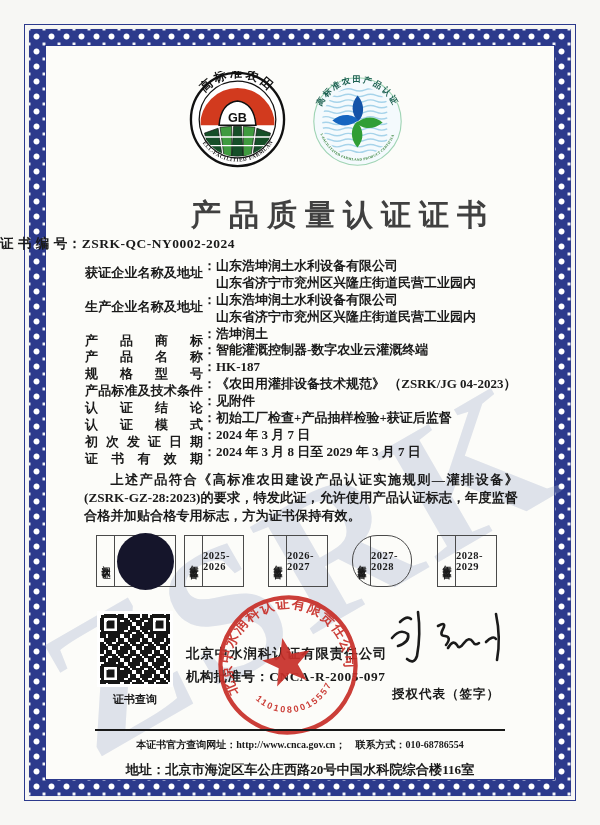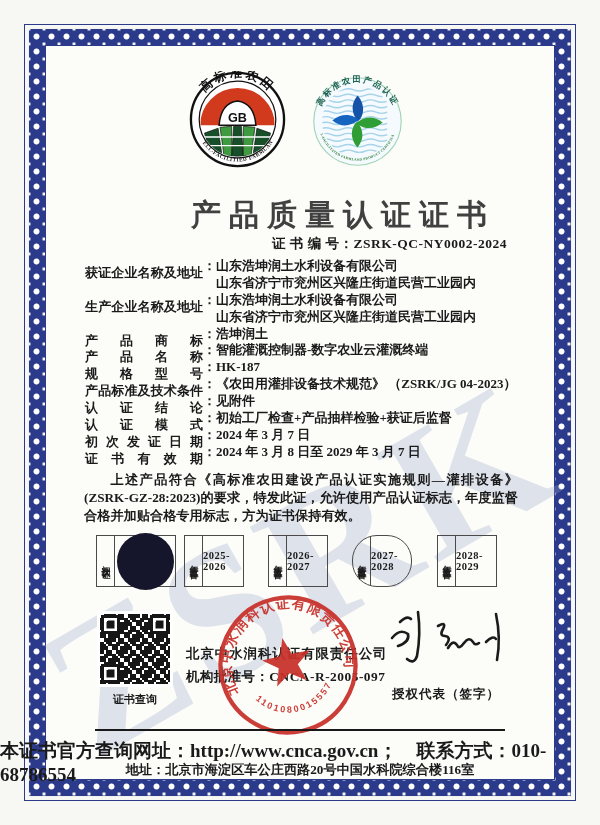--- a/index.html
+++ b/index.html
@@ -19,21 +19,21 @@
       font-size:190px;font-weight:bold;letter-spacing:8px;color:rgba(152,167,198,0.30);
       z-index:2;white-space:nowrap;pointer-events:none;}
   .content{position:absolute;inset:0;z-index:3;}
   
   .logo-left{position:absolute;left:189px;top:71px;width:97px;height:97px;}
   .logo-right{position:absolute;left:311px;top:75px;width:93px;height:93px;}
   
   .title{position:absolute;top:195px;left:0;width:100%;text-align:center;
       font-family:"Liberation Sans","DejaVu Sans",sans-serif;
       font-size:30px;font-weight:bold;letter-spacing:8px;color:#404040;margin-left:43px;}
-  .certno{position:absolute;top:235px;left:0;width:507px;text-align:right;
+  .certno{position:absolute;top:235px;left:0;width:507px;
       font-size:13.5px;font-weight:bold;letter-spacing:0.5px;}
   
   .fields{position:absolute;left:85px;top:258px;width:436px;font-size:13px;font-weight:600;}
   .row{height:16.9px;line-height:16.9px;white-space:nowrap;}
   .lbl{display:inline-block;width:118px;text-align:justify;text-align-last:justify;vertical-align:top;margin-top:7px;}
   .colon{display:inline-block;width:13px;}
   .cont{padding-left:131px;}
   
   .statement{position:absolute;left:84px;top:471px;width:434px;font-size:13.2px;
       font-weight:600;line-height:17.8px;text-indent:2em;text-align:justify;}
@@ -59,22 +59,22 @@
   .qr-caption{position:absolute;left:97px;top:692px;width:76px;text-align:center;
       font-size:11px;font-weight:700;}
   .org-name{position:absolute;left:186px;top:645px;font-size:13.4px;font-weight:700;letter-spacing:1px;}
   .org-approval{position:absolute;left:186px;top:668px;font-size:13.4px;font-weight:700;letter-spacing:0.5px;}
   .red-stamp{position:absolute;left:212px;top:589px;width:152px;height:152px;
       transform:rotate(-12deg);opacity:0.93;}
   .signature{position:absolute;left:378px;top:604px;width:140px;height:70px;}
   .sign-caption{position:absolute;left:370px;top:686px;width:152px;text-align:center;
       font-size:12.5px;font-weight:700;letter-spacing:1px;}
   .rule{position:absolute;left:95px;top:729px;width:410px;height:2px;background:#181818;}
-  .footer1{position:absolute;top:738px;left:0;width:100%;
-      font-size:19px;font-weight:700;}
+  .footer1{position:absolute;top:738px;left:0;width:100%;text-align:center;
+      font-size:10px;font-weight:700;}
   .footer2{position:absolute;top:761px;left:0;width:100%;text-align:center;
       font-size:13.2px;font-weight:700;}
 </style>
 </head>
 <body>
 
 <div class="page">
 
   <div class="frame-outer"></div>
   <div class="frame-band"></div>

